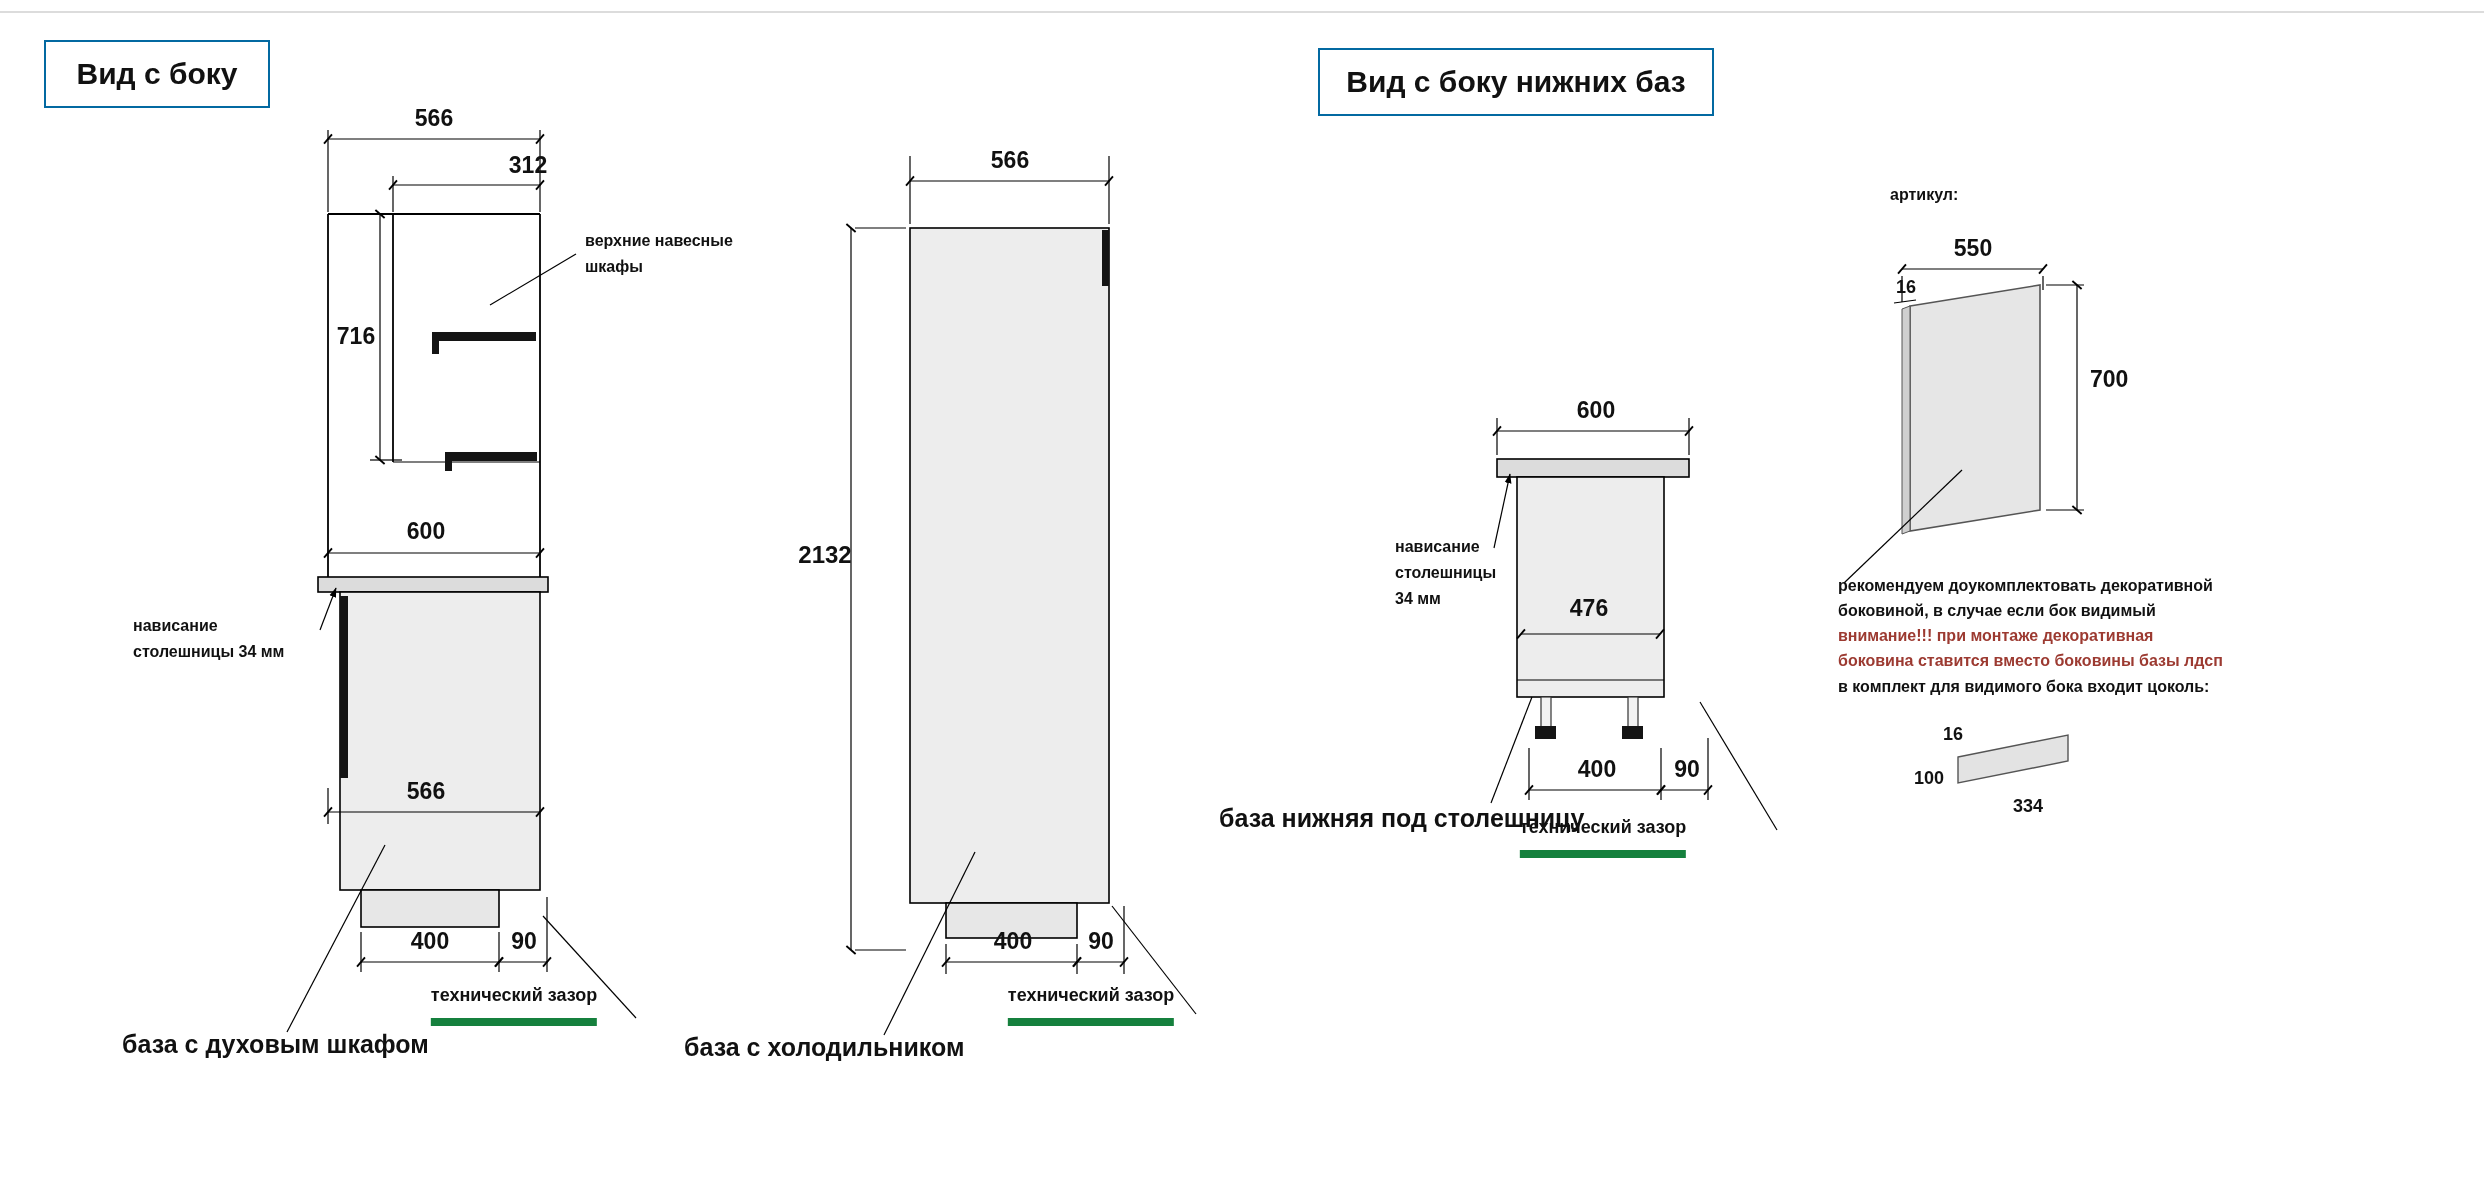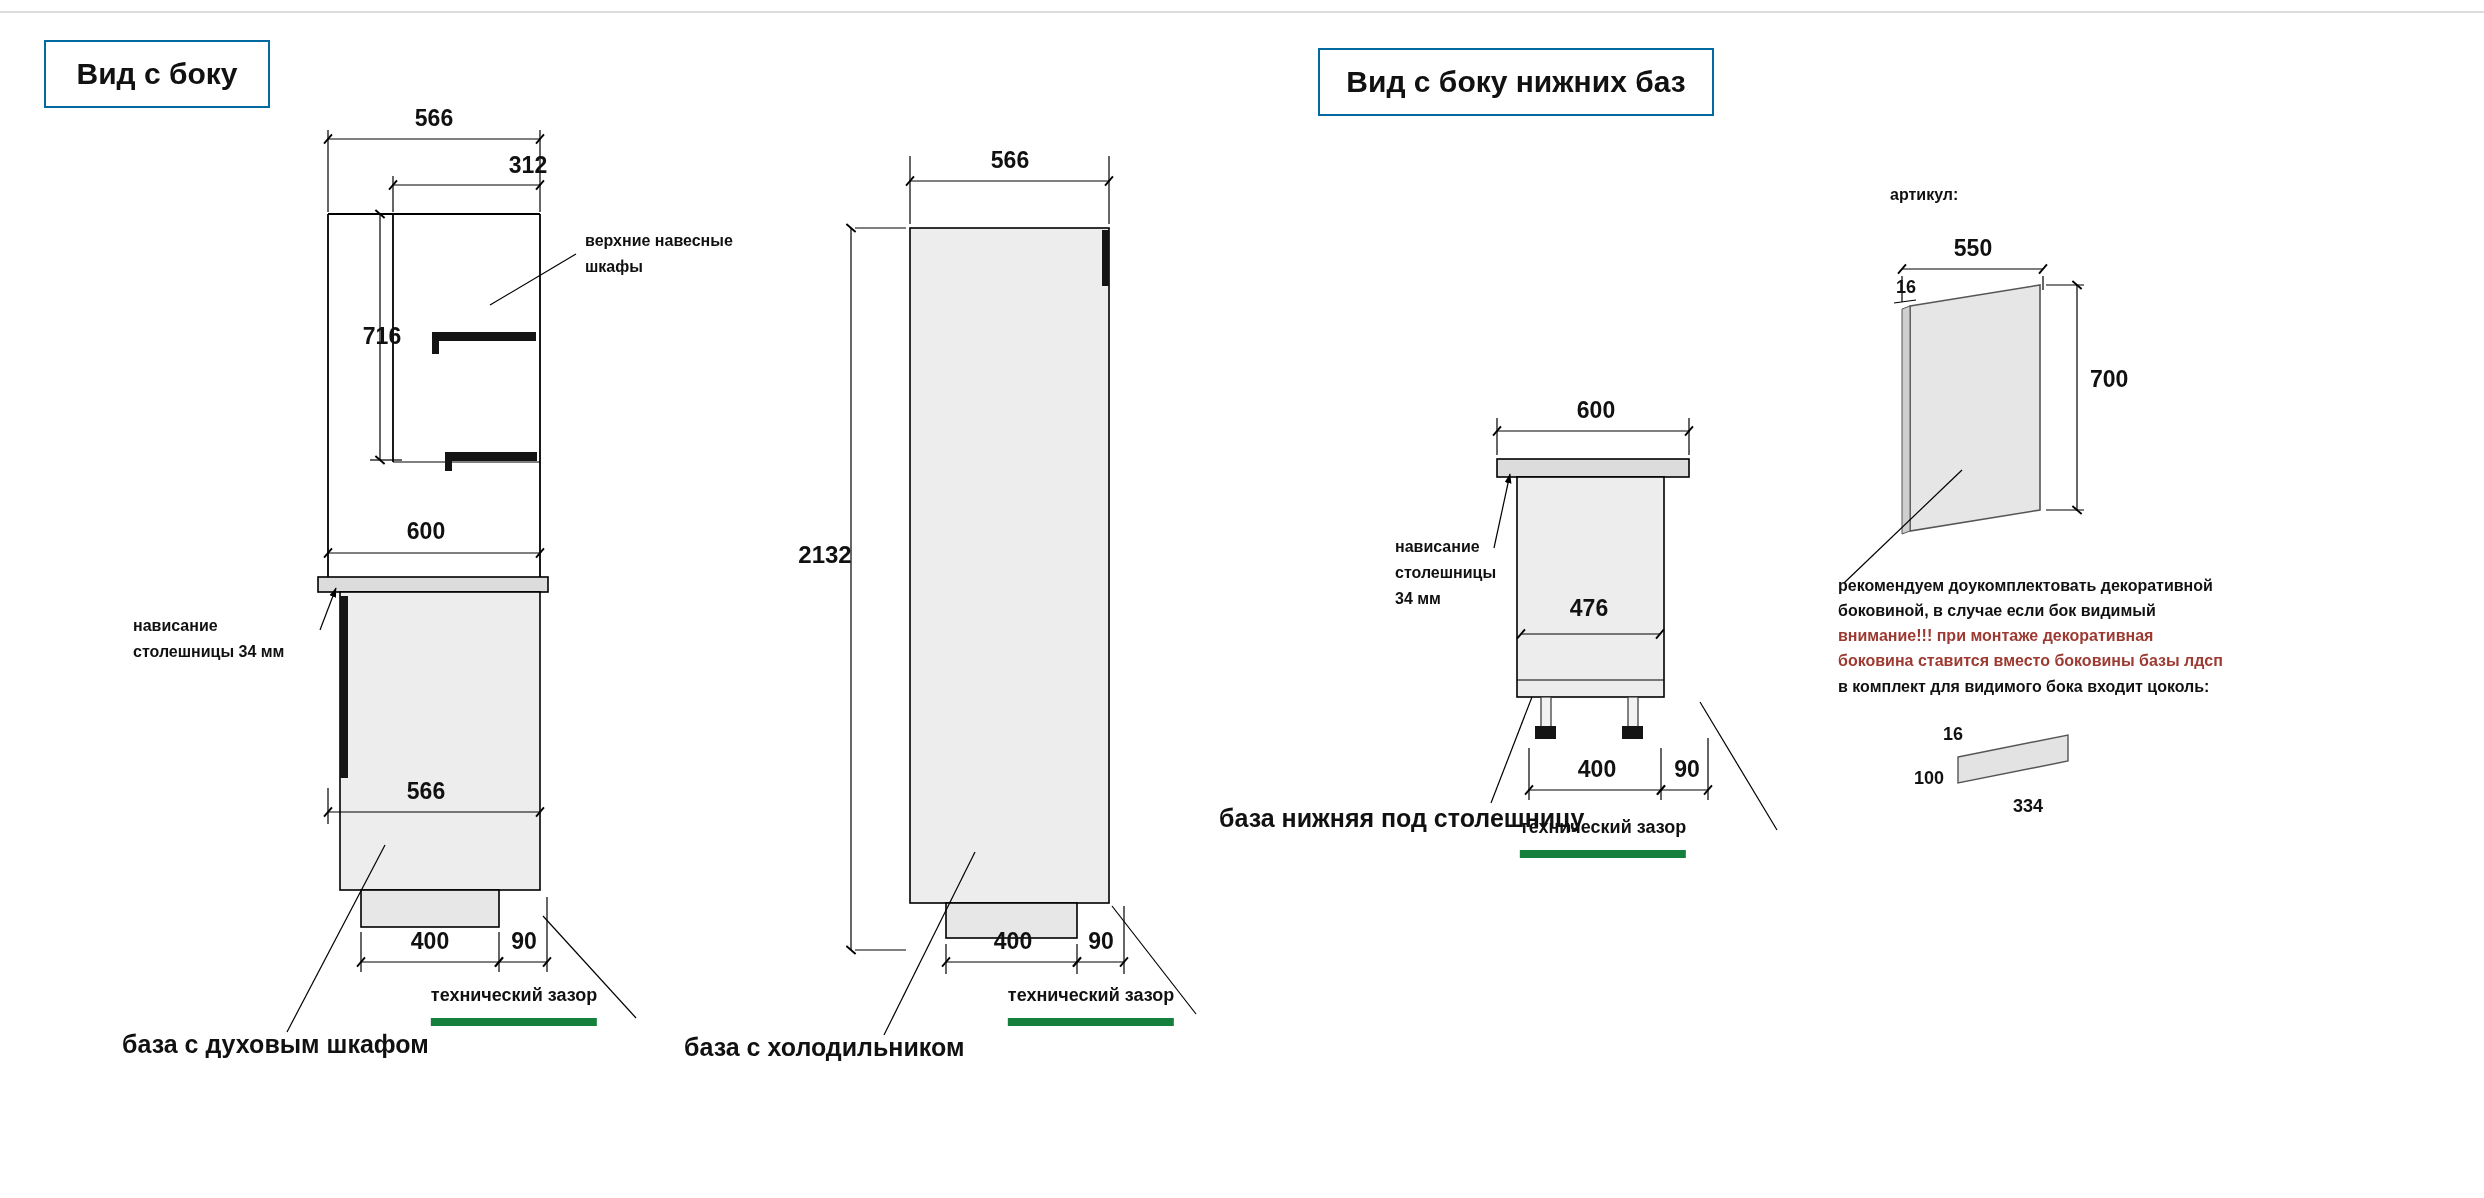--- a/index.html
+++ b/index.html
@@ -160,21 +160,21 @@
     <span>Вид с боку</span>
   </div>
   <div class="titlebox" style="left:1318px;top:48px;width:392px;height:64px;">
     <span>Вид с боку нижних баз</span>
   </div>
 
   <div class="lbl dimtxt ctr" style="left:434px;top:105px;">566</div>
   <div class="lbl dimtxt ctr" style="left:528px;top:152px;">312</div>
   <div class="lbl note" style="left:585px;top:232px;">верхние навесные</div>
   <div class="lbl note" style="left:585px;top:258px;">шкафы</div>
-  <div class="lbl dimtxt ctr" style="left:356px;top:323px;margin-left:26px;">716</div>
+  <div class="lbl dimtxt ctr" style="left:356px;top:323px;">716</div>
   <div class="lbl dimtxt ctr" style="left:426px;top:518px;">600</div>
   <div class="lbl note" style="left:133px;top:617px;">нависание</div>
   <div class="lbl note" style="left:133px;top:643px;">столешницы 34 мм</div>
   <div class="lbl dimtxt ctr" style="left:426px;top:778px;">566</div>
   <div class="lbl dimtxt ctr" style="left:430px;top:928px;">400</div>
   <div class="lbl dimtxt ctr" style="left:524px;top:928px;">90</div>
   <div class="lbl ctr underln" style="left:514px;top:985px;">технический зазор</div>
   <div class="lbl caption" style="left:122px;top:1030px;">база с духовым шкафом</div>
 
   <div class="lbl dimtxt ctr" style="left:1010px;top:147px;">566</div>

